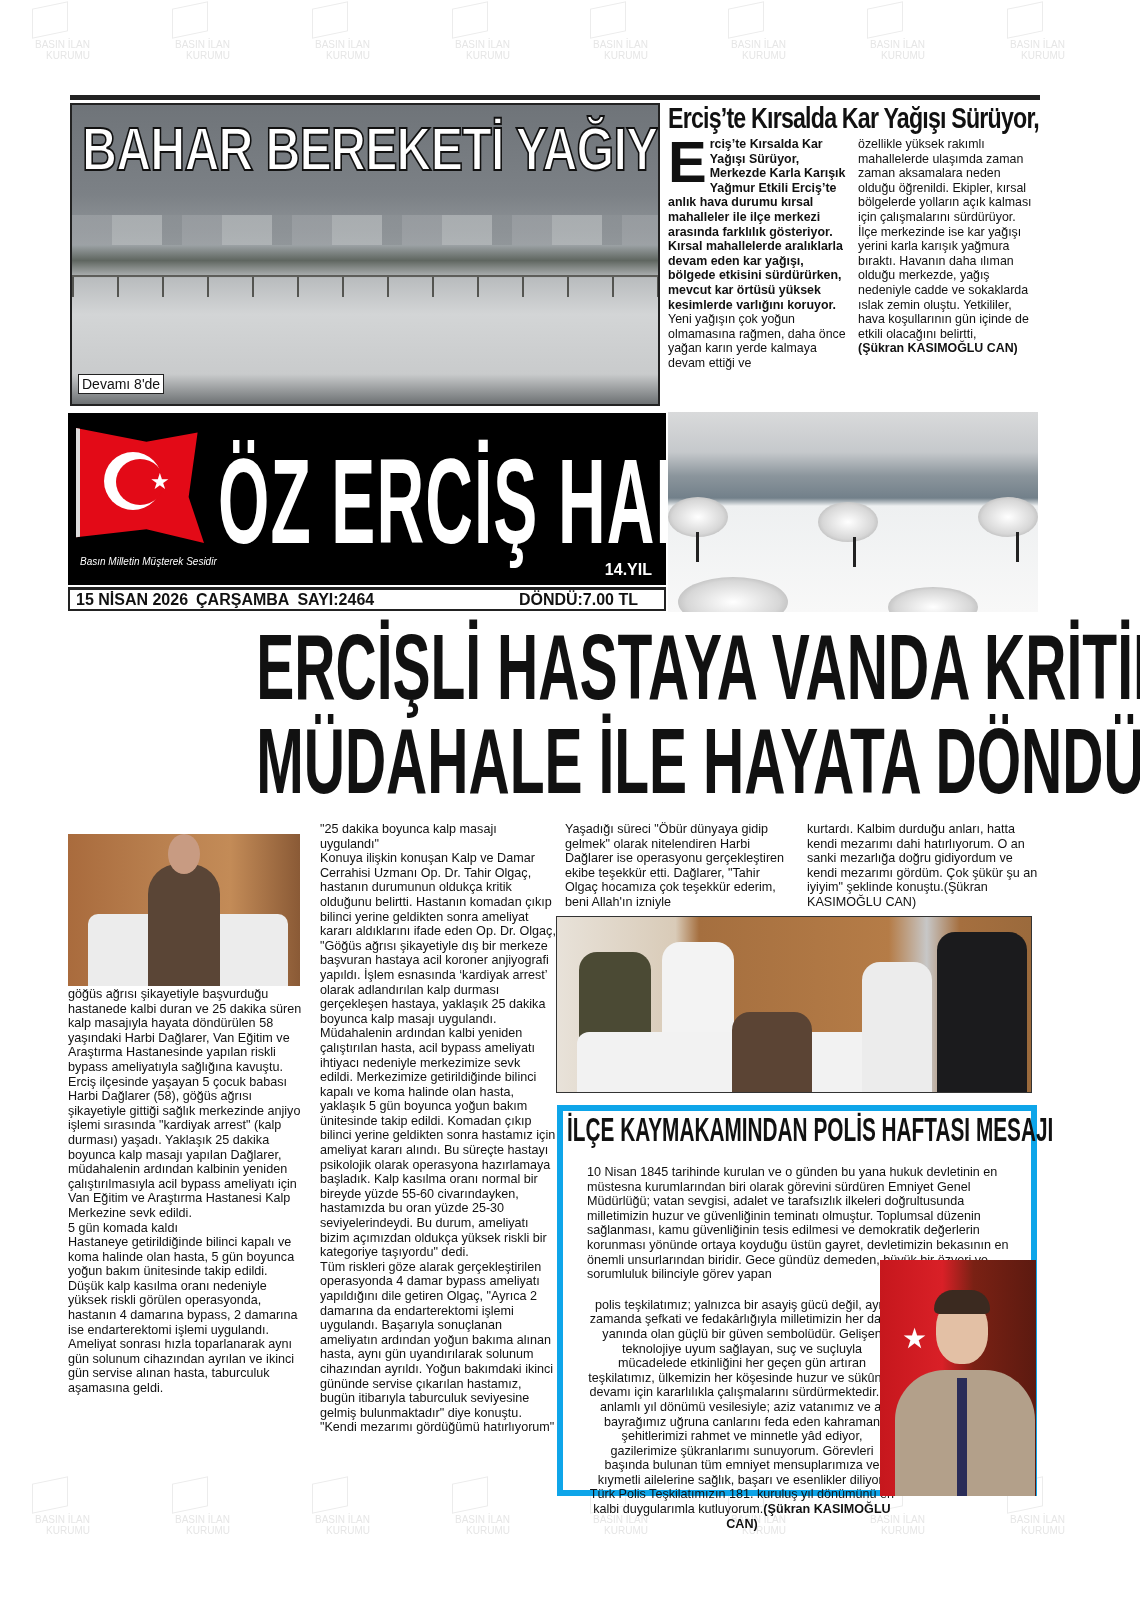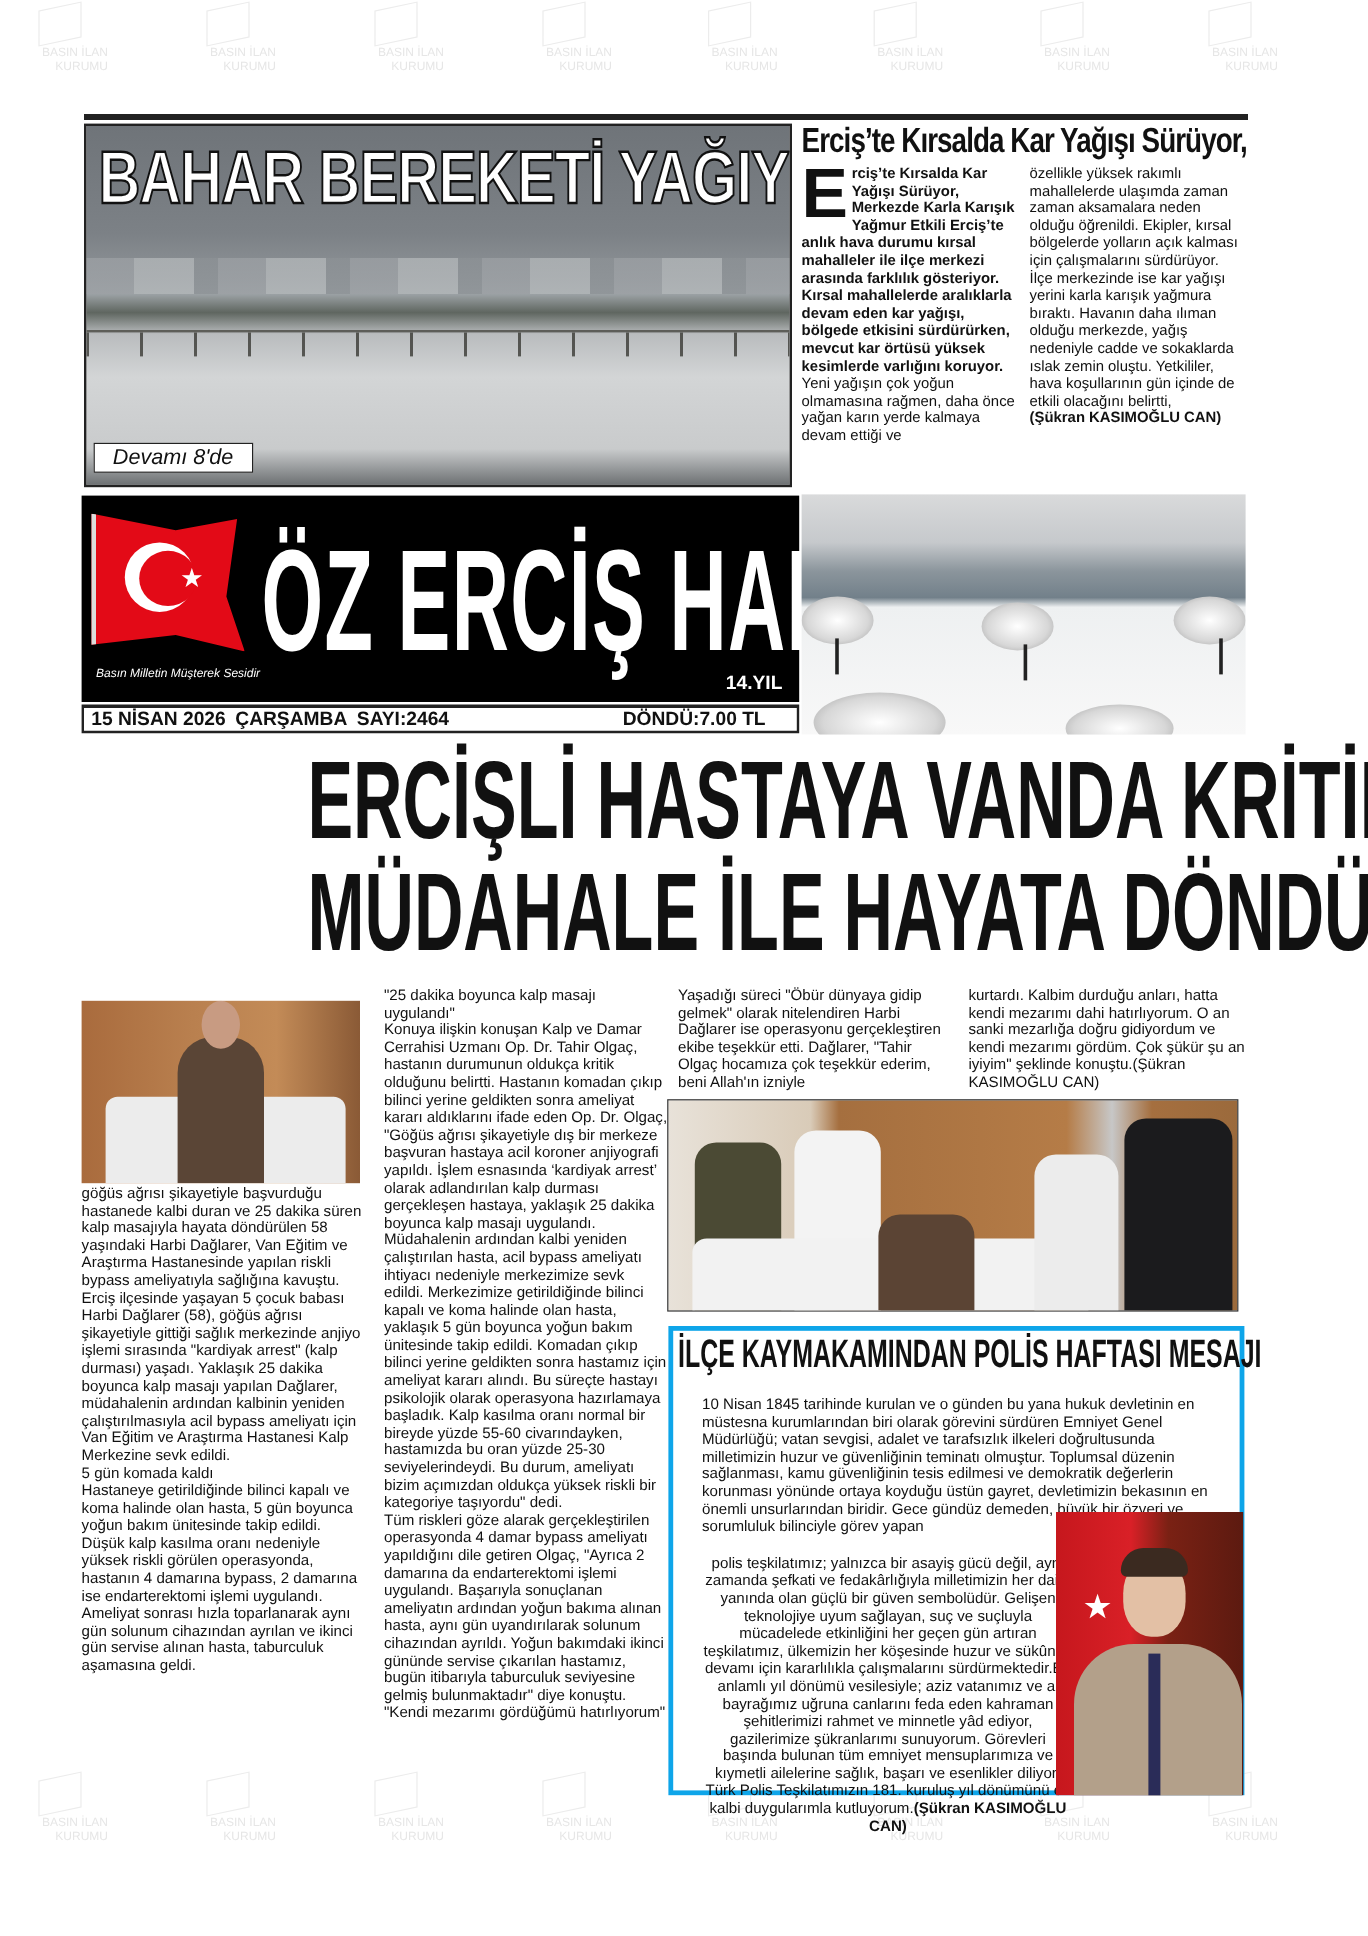--- a/index.html
+++ b/index.html
@@ -16,21 +16,21 @@
   .hero { position: absolute; left: 70px; top: 103px; width: 590px; height: 303px; border: 2px solid #222;
           background: linear-gradient(180deg, #6f7479 0%, #7c8186 30%, #8e9397 42%, #9aa0a3 47%, #5f6660 52%, #b9bcbe 58%, #d3d5d6 70%, #c9cbcc 90%, #6d7173 100%); overflow: hidden; }
   .hero .buildings { position: absolute; left: 0; top: 110px; width: 100%; height: 30px;
           background: repeating-linear-gradient(90deg, #9ea2a6 0 40px, #b7bbbd 40px 90px, #8d9296 90px 110px); opacity: .7; }
   .hero .fence { position: absolute; left: 0; top: 170px; width: 100%; height: 22px;
           background: repeating-linear-gradient(90deg, #3a3a35 0 2px, transparent 2px 45px); border-top: 2px solid #4a4a44; opacity: .8; }
   .hero .title { position: absolute; left: 10px; top: 8px; width: 570px; text-align: center;
           font-family: "Liberation Sans", sans-serif; font-weight: bold; font-size: 62px; letter-spacing: -1px; color: #fff;
           -webkit-text-stroke: 2px #111; transform: scaleX(0.78); transform-origin: left top; white-space: nowrap; width: 730px; }
   .hero .more { position: absolute; left: 6px; bottom: 10px; background: #fff; border: 1px solid #222;
-          font-style: italic; font-size: 18px; padding: 1px 15px; }
+          font-size: 14px; padding: 1px 3px; }
 
   
   .art1 { position: absolute; left: 668px; top: 101px; width: 370px; }
   .art1 h2 { font-family: "Liberation Sans", sans-serif; font-weight: bold; font-size: 29px; letter-spacing: -1px;
           transform: scaleX(0.80); transform-origin: left top; white-space: nowrap; width: 470px; line-height: 34px; }
   .art1 .cols { display: flex; gap: 10px; margin-top: 2px; font-size: 12.4px; line-height: 14.6px; }
   .art1 .col { width: 180px; }
   .art1 .dropcap { float: left; font-weight: bold; font-size: 58px; line-height: 46px; margin-right: 3px; margin-top: 2px; }
   .art1 .b { font-weight: bold; }
 
@@ -74,21 +74,21 @@
   .col2 { position: absolute; left: 320px; top: 822px; width: 236px; font-size: 12.6px; line-height: 14.6px; }
   .col3 { position: absolute; left: 565px; top: 822px; width: 225px; font-size: 12.6px; line-height: 14.6px; }
   .col4 { position: absolute; left: 807px; top: 822px; width: 232px; font-size: 12.6px; line-height: 14.6px; }
 
   .photo2 { position: absolute; left: 556px; top: 916px; width: 476px; height: 177px;
           background: linear-gradient(90deg, #e8e2d9 0%, #d9cbb8 25%, #a56f3f 30%, #b57c47 70%, #c7c7c7 78%, #a56f3f 85%, #9b6a3c 100%); overflow: hidden; border: 1px solid #333; }
   .photo2 .p { position: absolute; bottom: 0; border-radius: 18px 18px 0 0; }
   .photo2 .bed { position: absolute; left: 20px; bottom: 0; width: 330px; height: 60px; background: #f2f2f2; border-radius: 12px 12px 0 0; }
 
   
-  .policebox { position: absolute; left: 557px; top: 1105px; width: 480px; height: 391px; border: 4px solid #0ea5e9; background: #fff; }
+  .policebox { position: absolute; left: 557px; top: 1105px; width: 480px; height: 391px; border: 6px solid #0ea5e9; background: #fff; }
   .policebox h2 { font-weight: bold; font-size: 33px; line-height: 38px; white-space: nowrap; transform: scaleX(0.63); transform-origin: left top; width: 760px; margin: 0 0 0 4px; }
   .policebox .body { position: absolute; left: 8px; top: 38px; width: 465px; font-size: 12.6px; line-height: 14.6px; }
   .policebox .body p { margin: 16px; }
   .policebox .narrow { width: 310px; text-align: center; }
   .photo3 { position: absolute; left: 880px; top: 1260px; width: 156px; height: 236px; overflow: hidden;
           background: linear-gradient(90deg, #c6171d 0%, #d92027 40%, #7a2114 60%, #5c1a10 100%); }
   .photo3 .suit { position: absolute; left: 15px; top: 110px; width: 140px; height: 130px; background: #b3a08a; border-radius: 50px 50px 0 0; }
   .photo3 .face { position: absolute; left: 56px; top: 38px; width: 52px; height: 66px; background: #e3c0a5; border-radius: 45%; }
   .photo3 .hair { position: absolute; left: 54px; top: 30px; width: 56px; height: 24px; background: #3b2a20; border-radius: 30px 30px 8px 8px; }
   .photo3 .tie { position: absolute; left: 77px; top: 118px; width: 10px; height: 120px; background: #2a2c58; }

